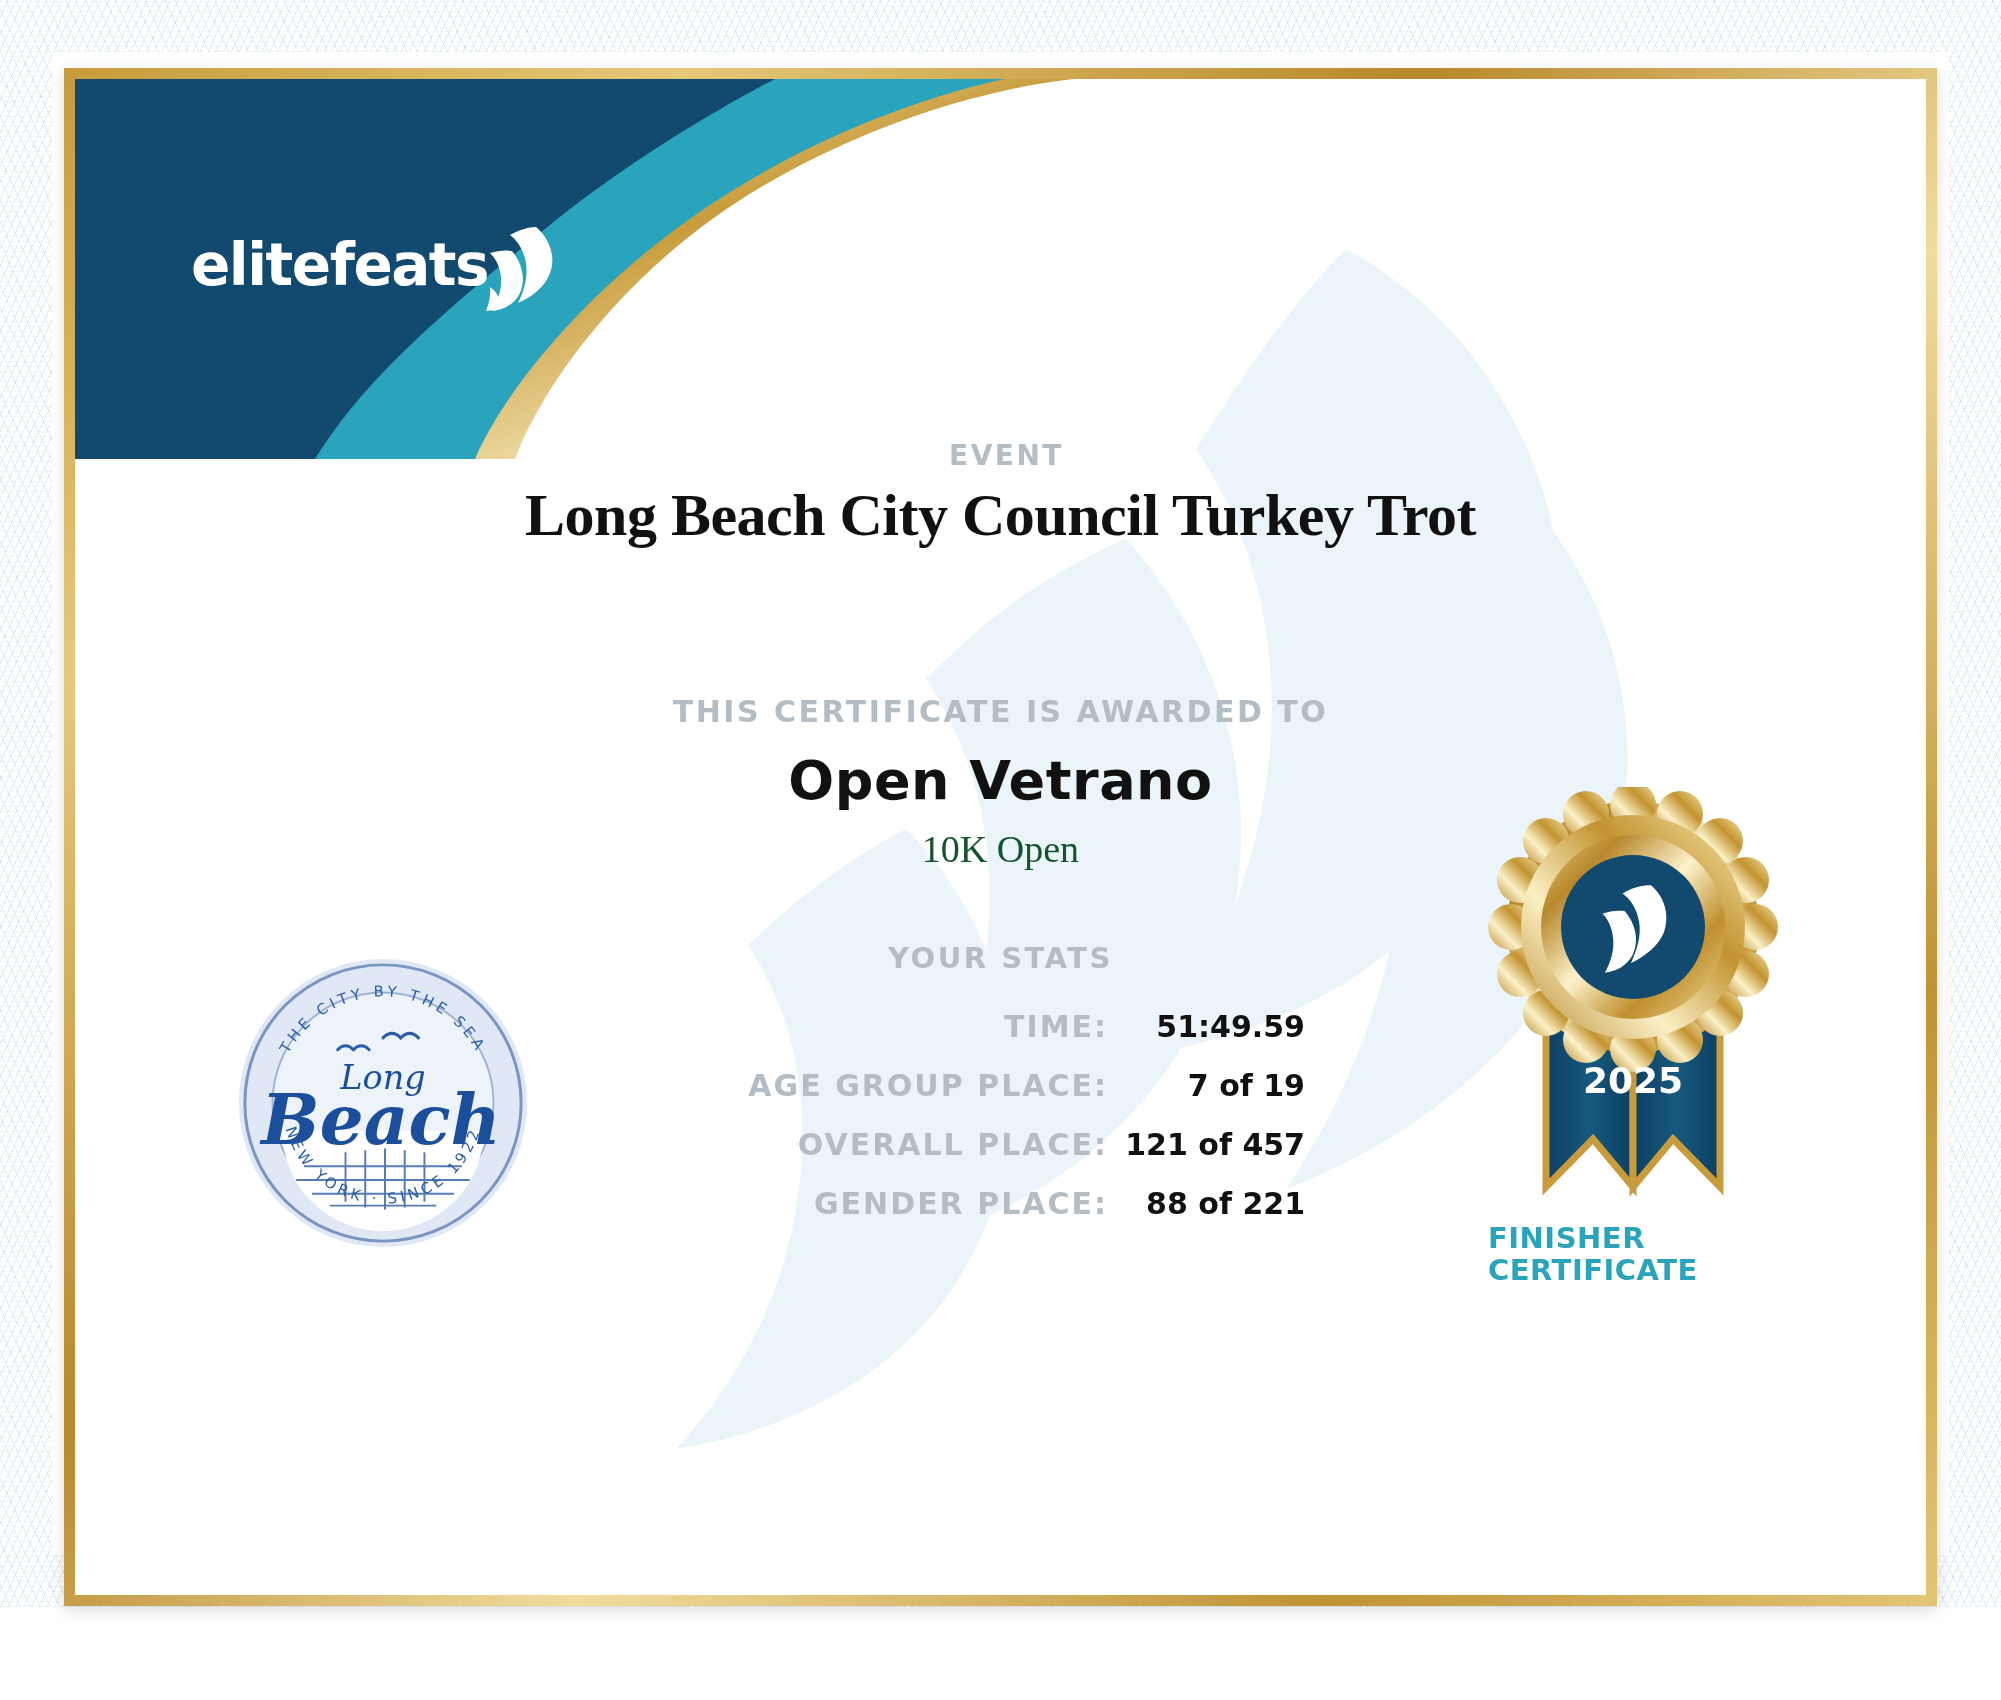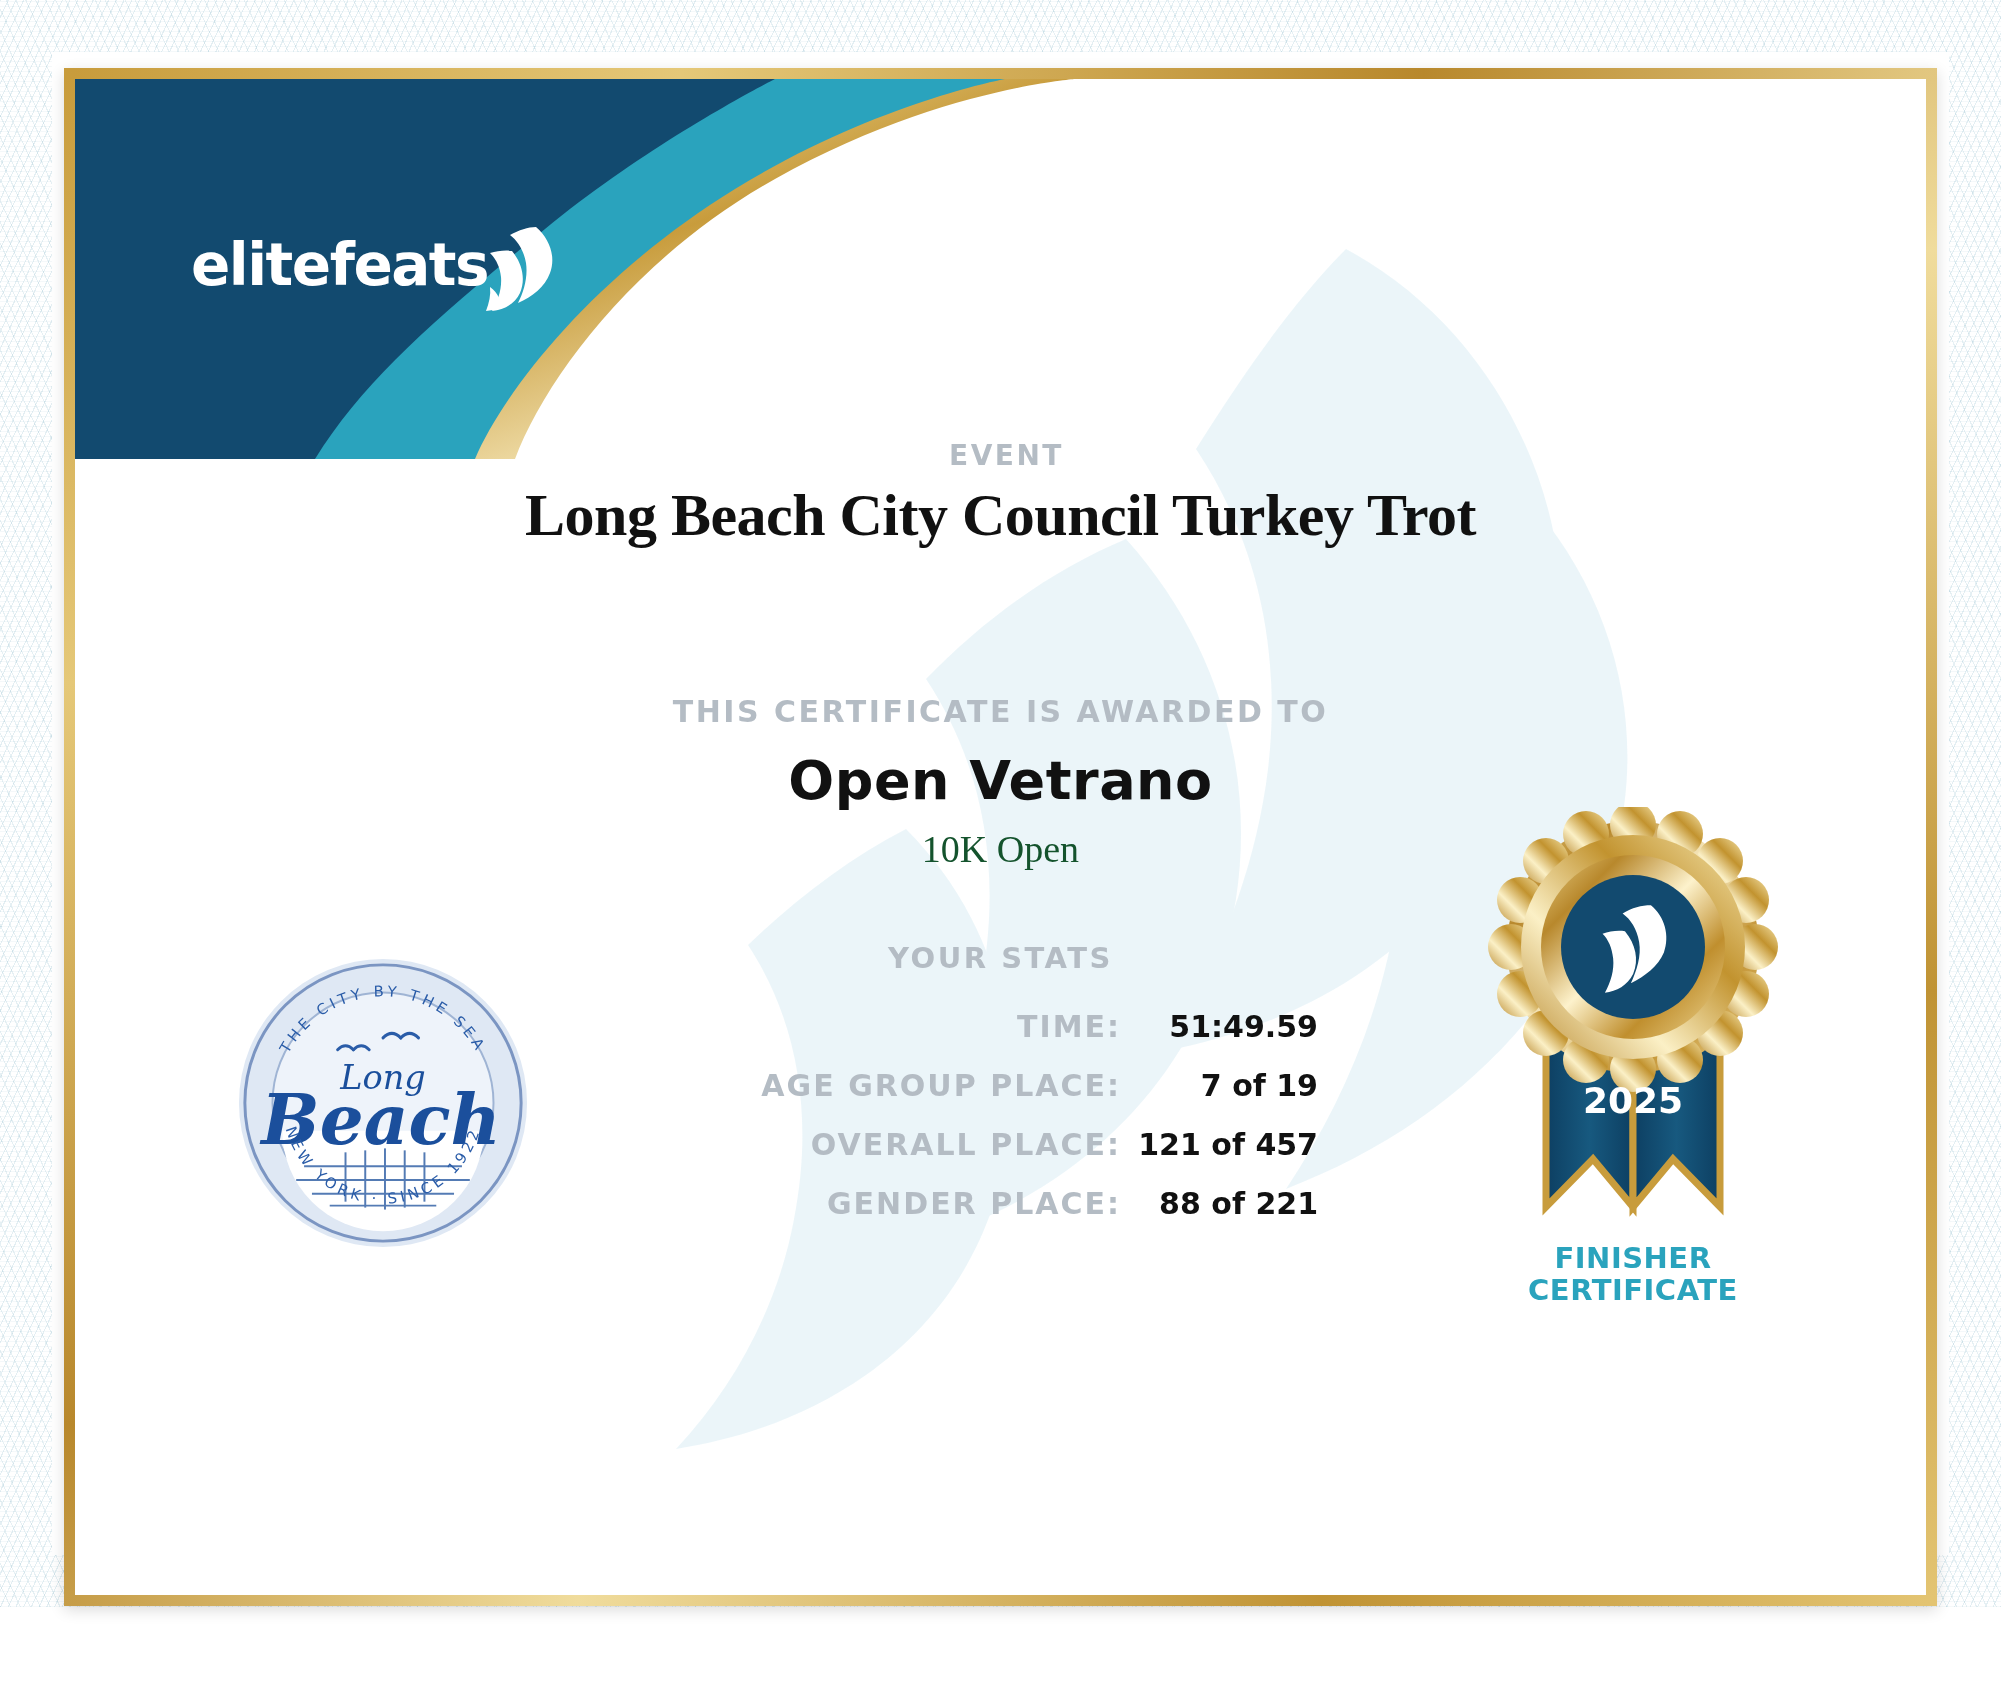--- a/index.html
+++ b/index.html
@@ -161,21 +161,21 @@
     left: 0; right: 0;
     top: 862px;
     font-size: 29px;
   }
 
   .stats {
     position: absolute;
     left: 0;
     top: 930px;
     width: 1230px;
-    padding-left: 13px;
+    padding-left: 0;
   }
   .stat-row {
     display: flex;
     justify-content: flex-end;
     align-items: baseline;
     margin-bottom: 24px;
     padding-right: 0;
   }
   .stat-key {
     color: #b4bcc4;
@@ -201,24 +201,24 @@
     top: 876px;
     width: 296px;
     height: 296px;
     z-index: 7;
   }
 
   
   .award {
     position: absolute;
     right: 148px;
-    top: 728px;
+    top: 708px;
     width: 290px;
     z-index: 7;
-    text-align: center;
+    text-align: left;
   }
   .award svg { display: block; margin: 0 auto; }
   .award-caption {
     margin-top: 6px;
     color: #2aa3bd;
     font-size: 29px;
     font-weight: bold;
     line-height: 1.1;
     letter-spacing: 0.5px;
     font-family: "DejaVu Sans", sans-serif;

